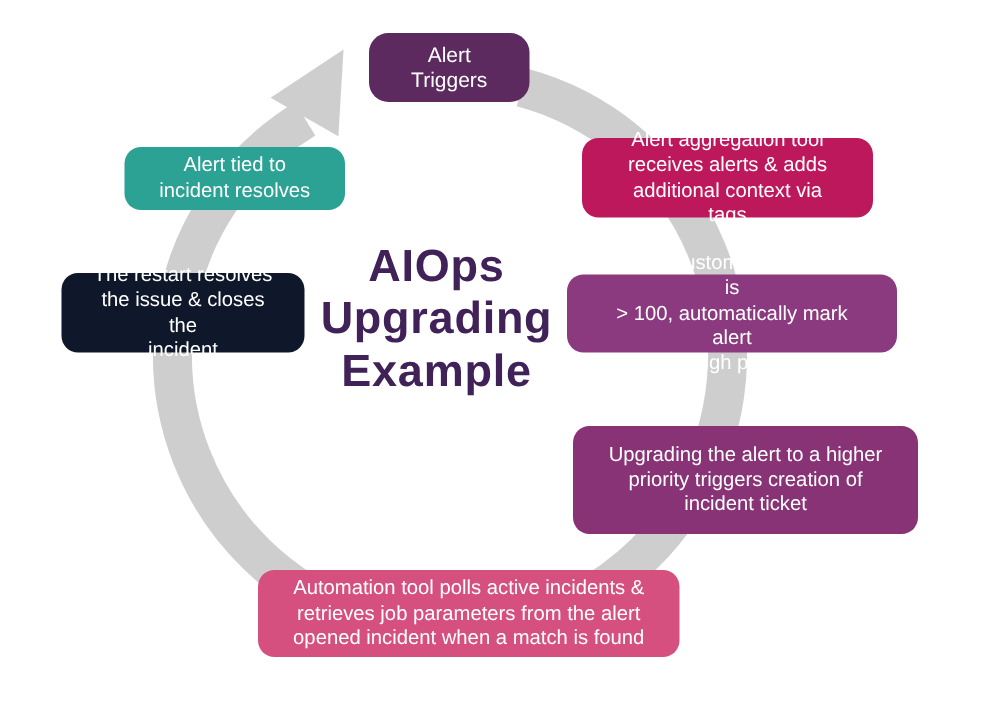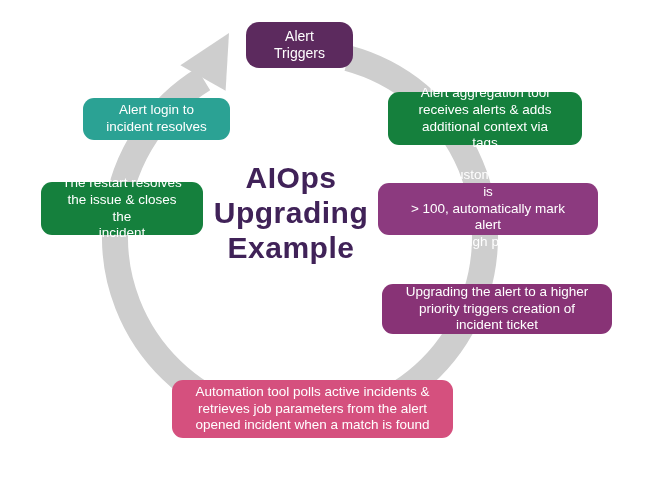--- a/index.html
+++ b/index.html
@@ -20,26 +20,26 @@
     justify-content: center;
     text-align: center;
     color: #ffffff;
     white-space: pre-line;
     border-radius: 11px;
     font-size: 13.5px;
     line-height: 1.24;
     padding: 2px 20px;
   }
   .n1 { left: 246px; top: 22px;  width: 107px; height: 46px; background: #5c2a5e; font-size: 14px; border-radius: 13px; }
-  .n2 { left: 388px; top: 92px;  width: 194px; height: 53px; background: #15803d; }
+  .n2 { left: 388px; top: 92px;  width: 194px; height: 53px; background: #be185d; }
   .n3 { left: 378px; top: 183px; width: 220px; height: 52px; background: #8c3a7f; }
-  .n4 { left: 382px; top: 284px; width: 230px; height: 50px; background: #883376; }
+  .n4 { left: 382px; top: 284px; width: 230px; height: 72px; background: #883376; }
   .n5 { left: 172px; top: 380px; width: 281px; height: 58px; background: #d5507e; text-align: center; }
   .n6 { left: 48px;  top: 287px; width: 195px; height: 55px; background: #d5517f; }
-  .n7 { left: 41px;  top: 182px; width: 162px; height: 53px; background: #15803d; }
+  .n7 { left: 41px;  top: 182px; width: 162px; height: 53px; background: #0f172a; }
   .n8 { left: 83px;  top: 98px;  width: 147px; height: 42px; background: #2ba294; }
   .center-title {
     position: absolute;
     left: 171px;
     top: 160px;
     width: 240px;
     text-align: center;
     color: #402258;
     font-weight: 700;
     font-size: 30px;
@@ -67,20 +67,20 @@
 as high priority</div>
   <div class="node n4">Upgrading the alert to a higher
 priority triggers creation of
 incident ticket</div>
   <div class="node n5">Automation tool polls active incidents &amp;
 retrieves job parameters from the alert
 opened incident when a match is found</div>
   <div class="node n7">The restart resolves
 the issue &amp; closes the
 incident</div>
-  <div class="node n8">Alert login to
+  <div class="node n8">Alert tied to
 incident resolves</div>
 
   <div class="center-title">AIOps
 Upgrading
 Example</div>
 
 </div>
 
 </body></html>

